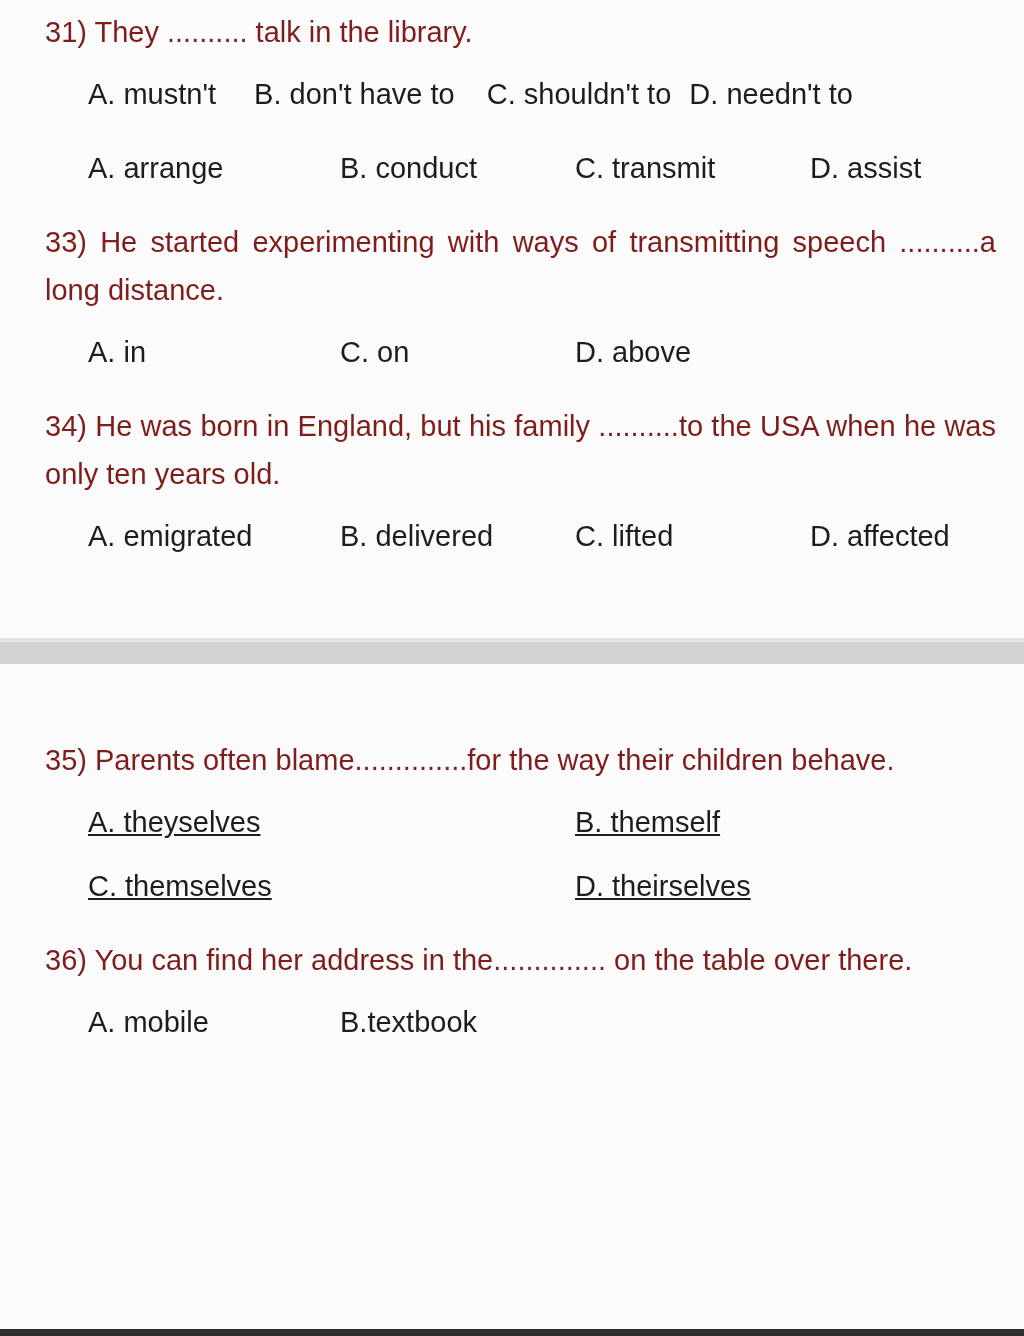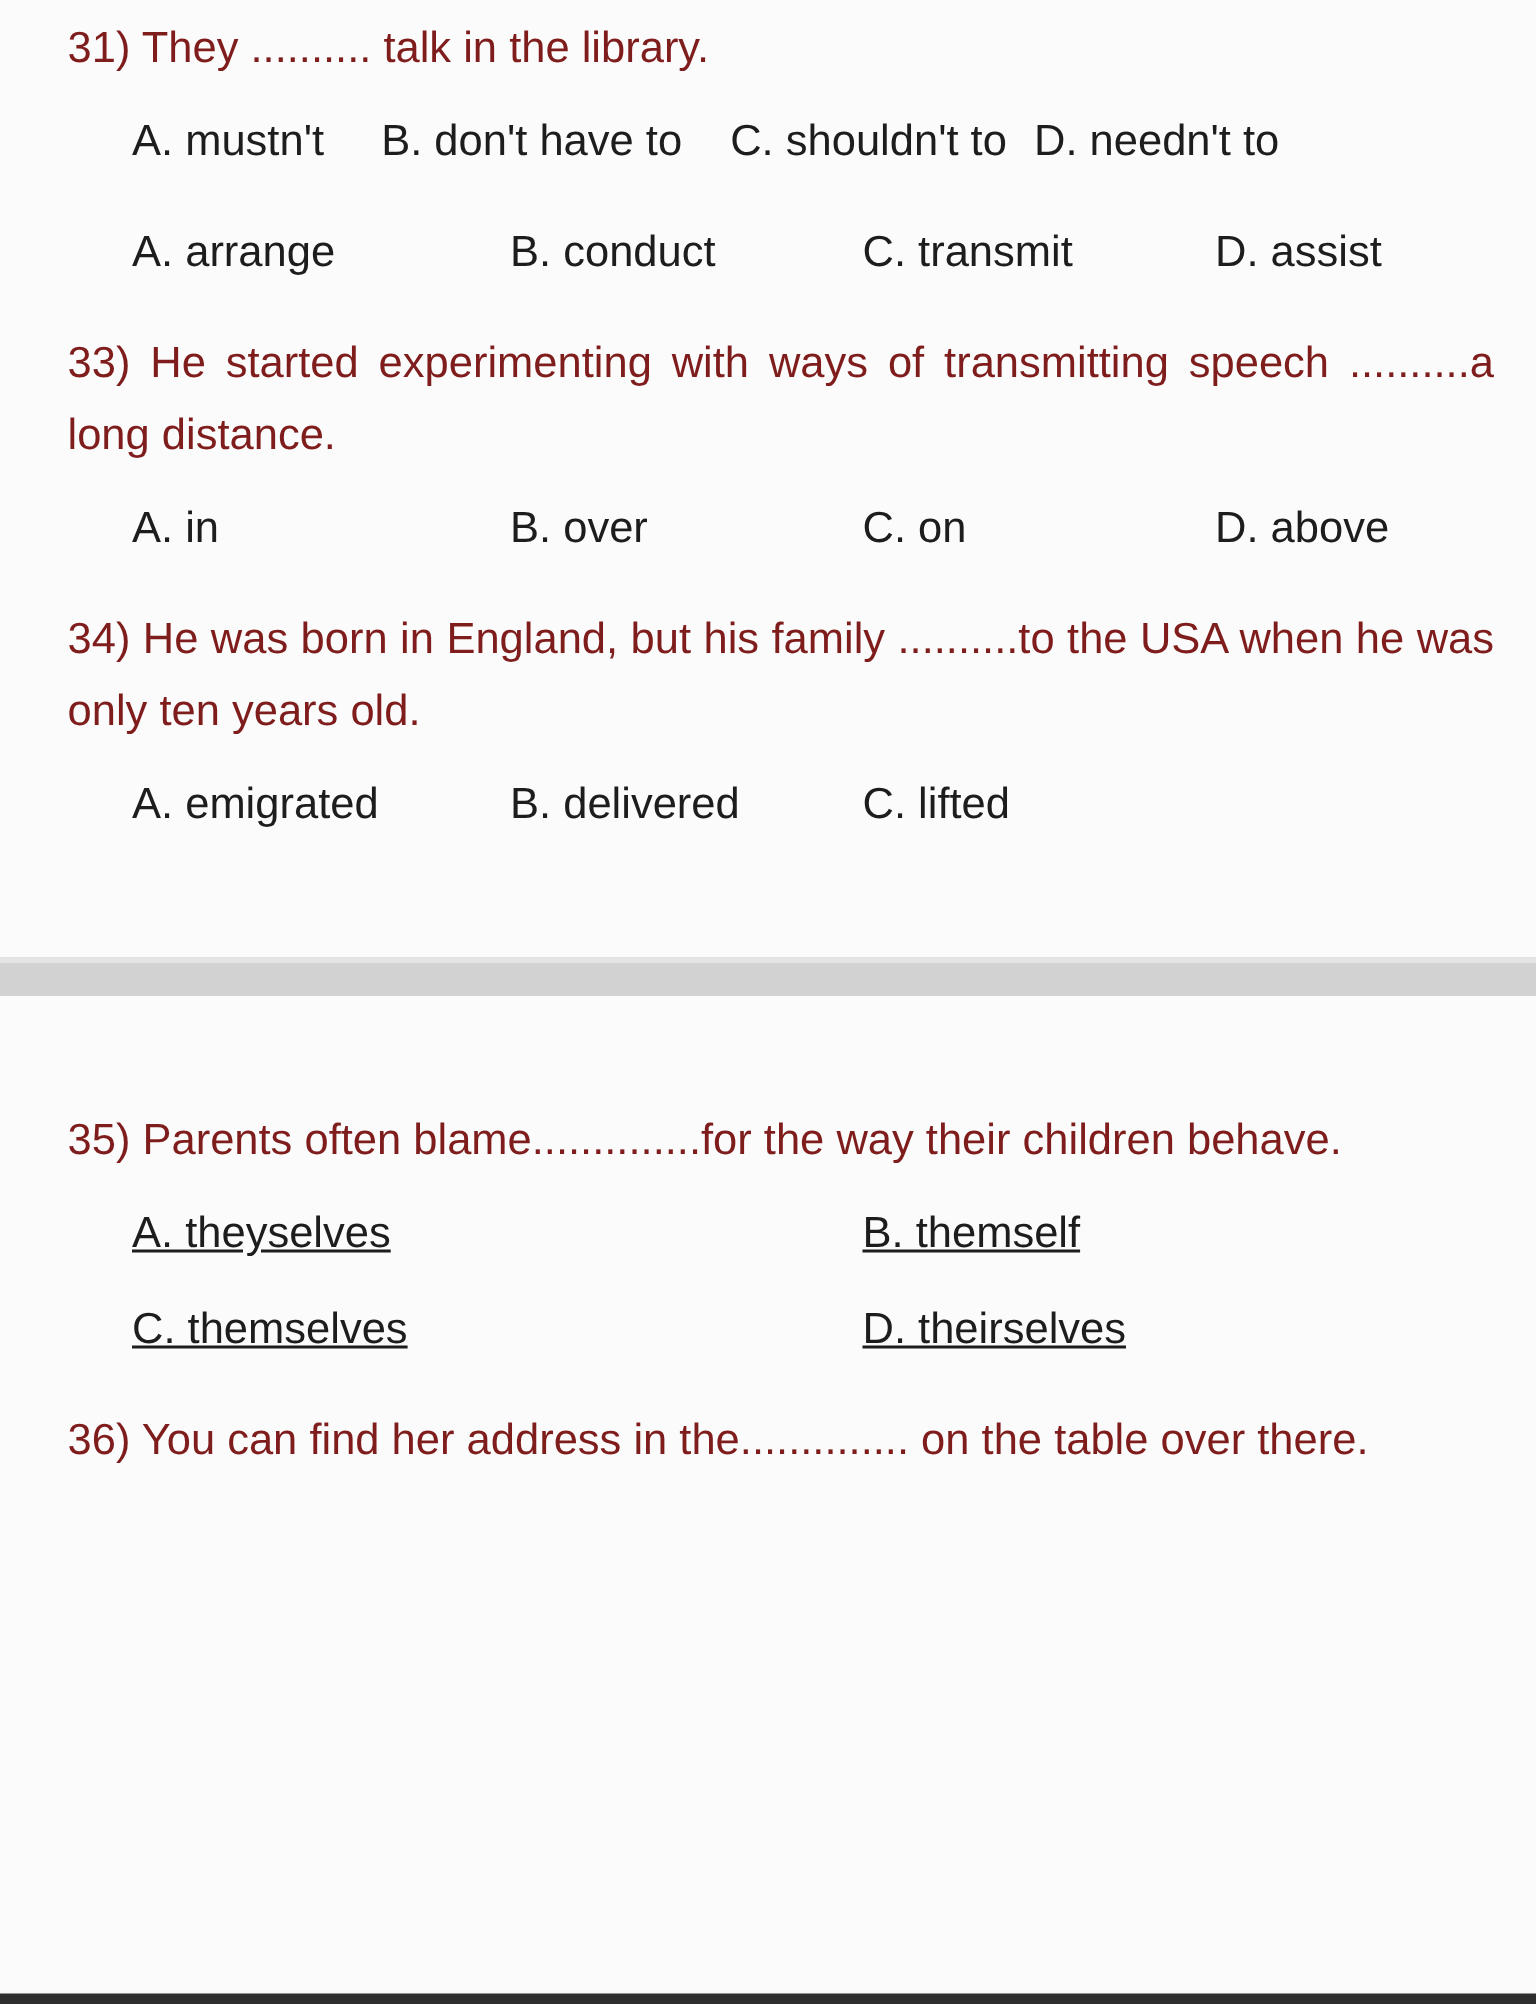--- a/index.html
+++ b/index.html
@@ -94,32 +94,32 @@
         <span>B. conduct</span>
         <span>C. transmit</span>
         <span>D. assist</span>
       </div>
     </div>
 
     <div class="question">
       <p class="q-text">33) He started experimenting with ways of transmitting speech ..........a long distance.</p>
       <div class="options-grid grid-4">
         <span>A. in</span>
-        <span>B. over</span>
         <span>C. on</span>
         <span>D. above</span>
       </div>
     </div>
 
     <div class="question">
       <p class="q-text">34) He was born in England, but his family ..........to the USA when he was only ten years old.</p>
       <div class="options-grid grid-4">
         <span>A. emigrated</span>
         <span>B. delivered</span>
         <span>C. lifted</span>
+        <span>D. affected</span>
       </div>
     </div>
 
   </div>
 
   <div class="divider-band"></div>
 
   <div class="section section-bottom">
 
     <div class="question">
@@ -127,19 +127,23 @@
       <div class="options-grid grid-2-wide">
         <span>A. theyselves</span>
         <span>B. themself</span>
         <span>C. themselves</span>
         <span>D. theirselves</span>
       </div>
     </div>
 
     <div class="question">
       <p class="q-text">36) You can find her address in the.............. on the table over there.</p>
+      <div class="options-grid grid-2-narrow">
+        <span>A. mobile</span>
+        <span>B.textbook</span>
+      </div>
     </div>
 
   </div>
 
   <div class="bottom-edge"></div>
 
 </div>
 
 </body></html>

